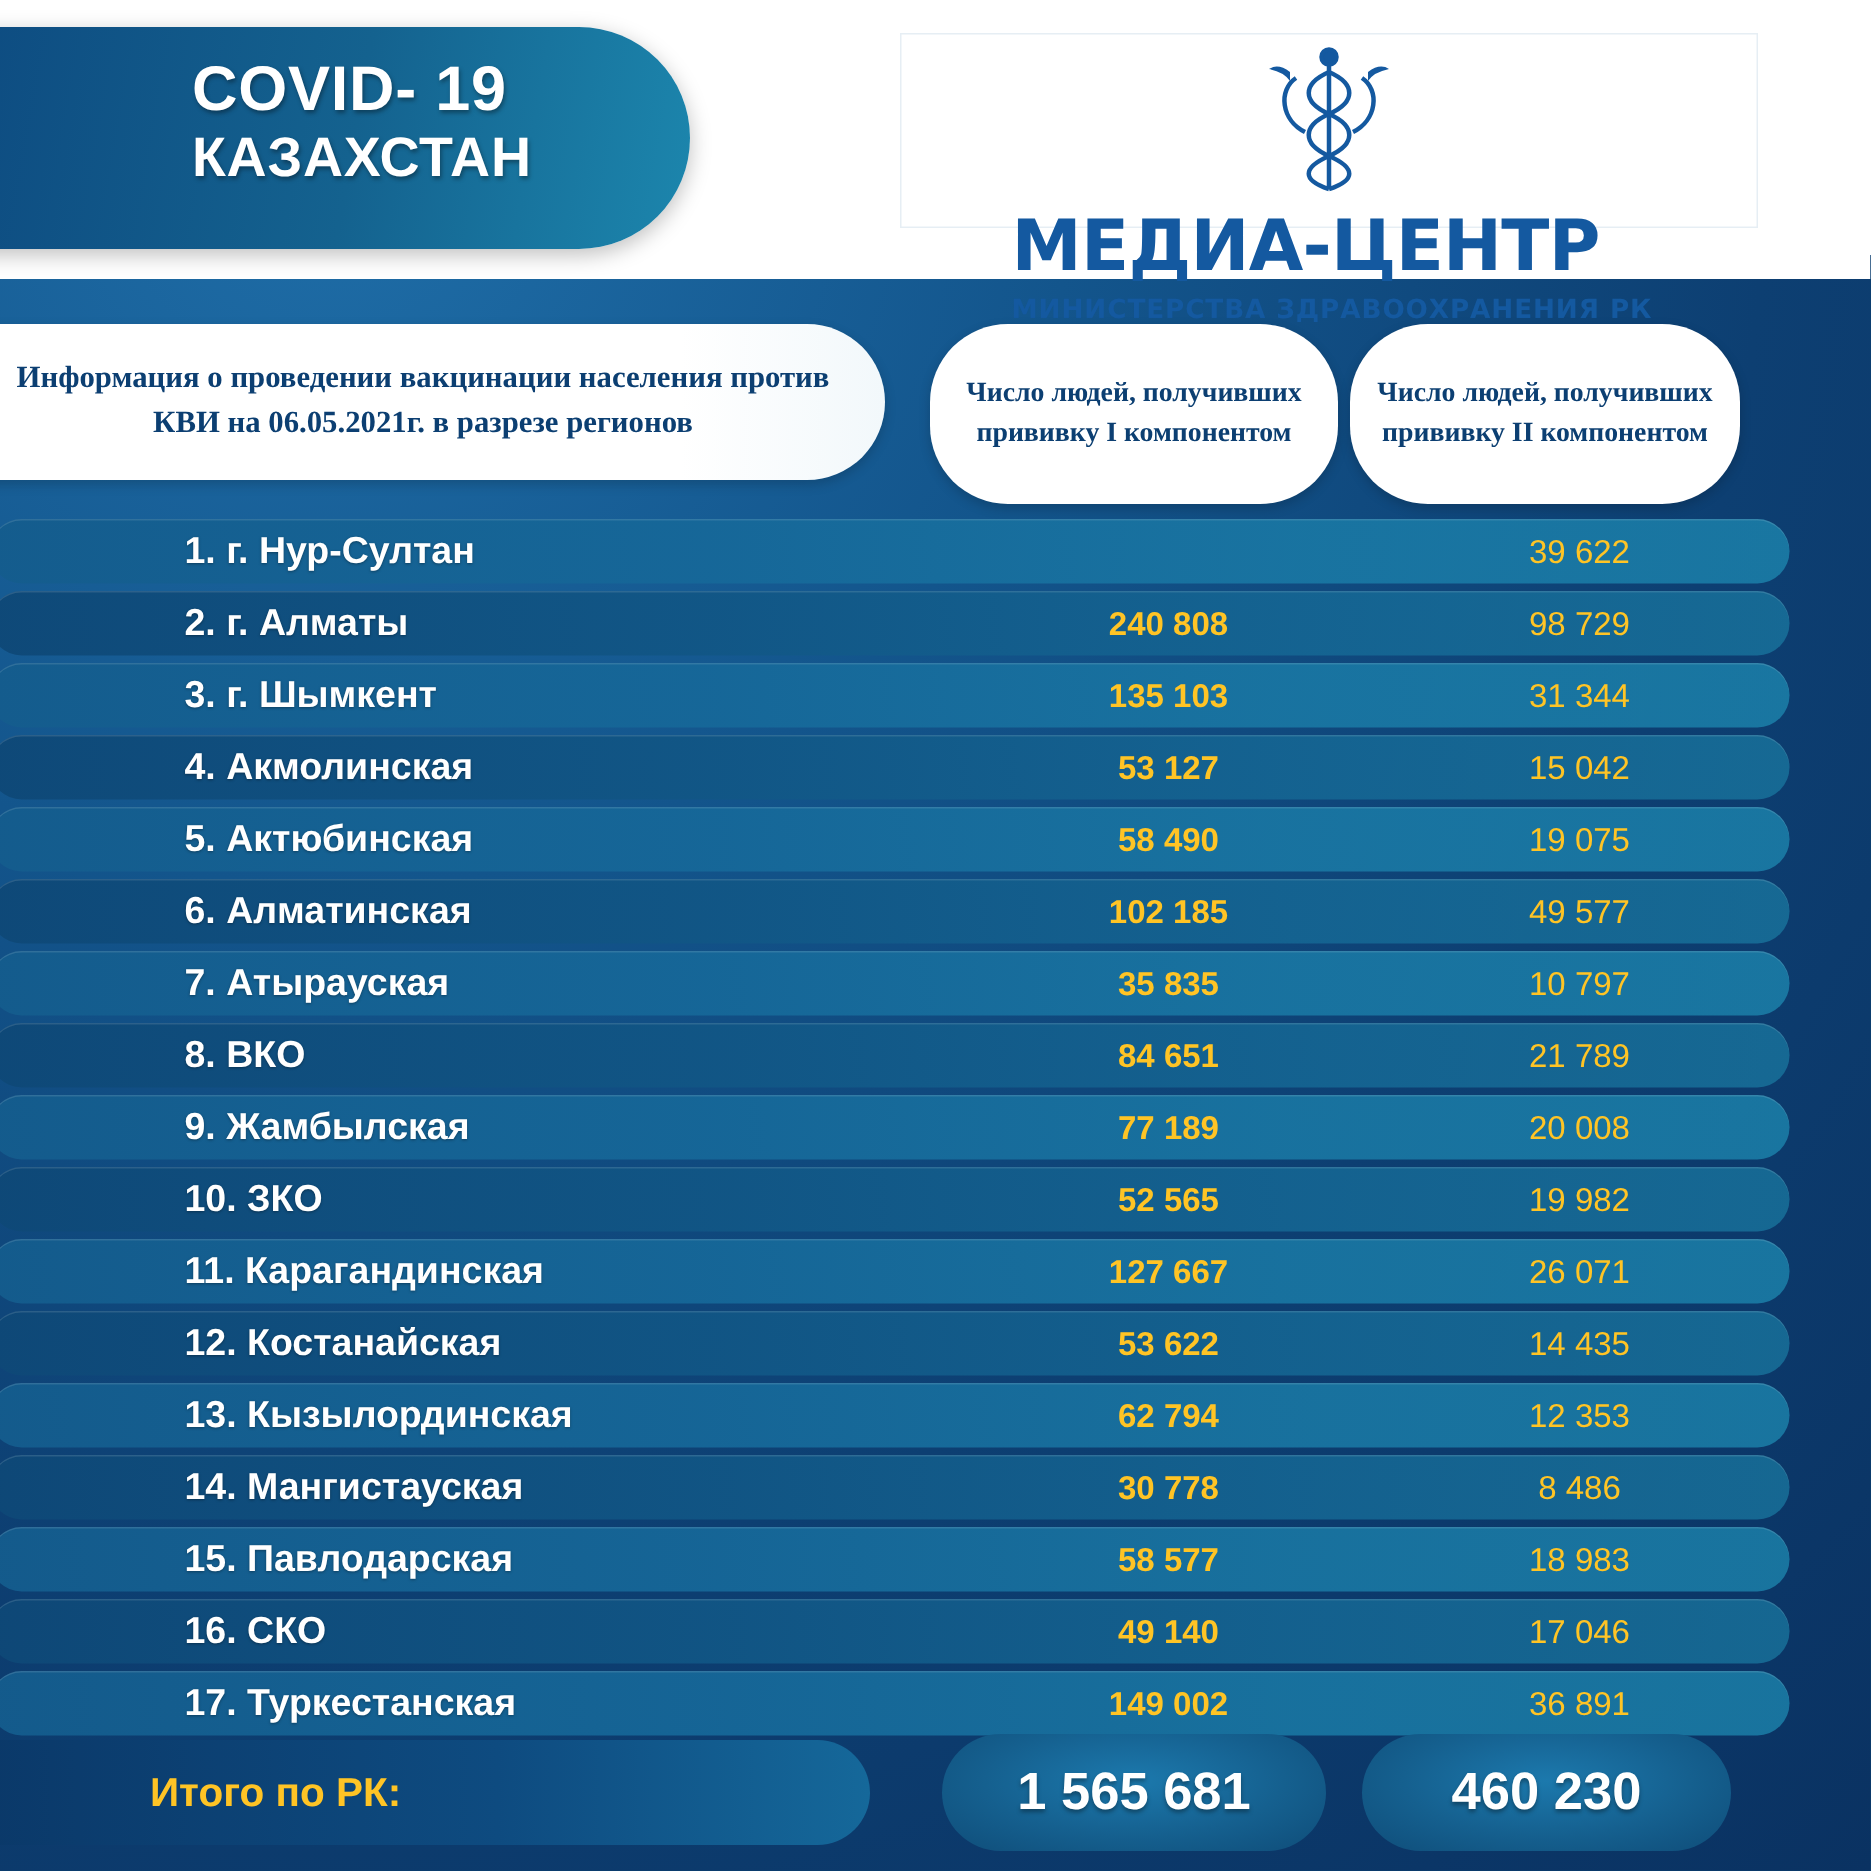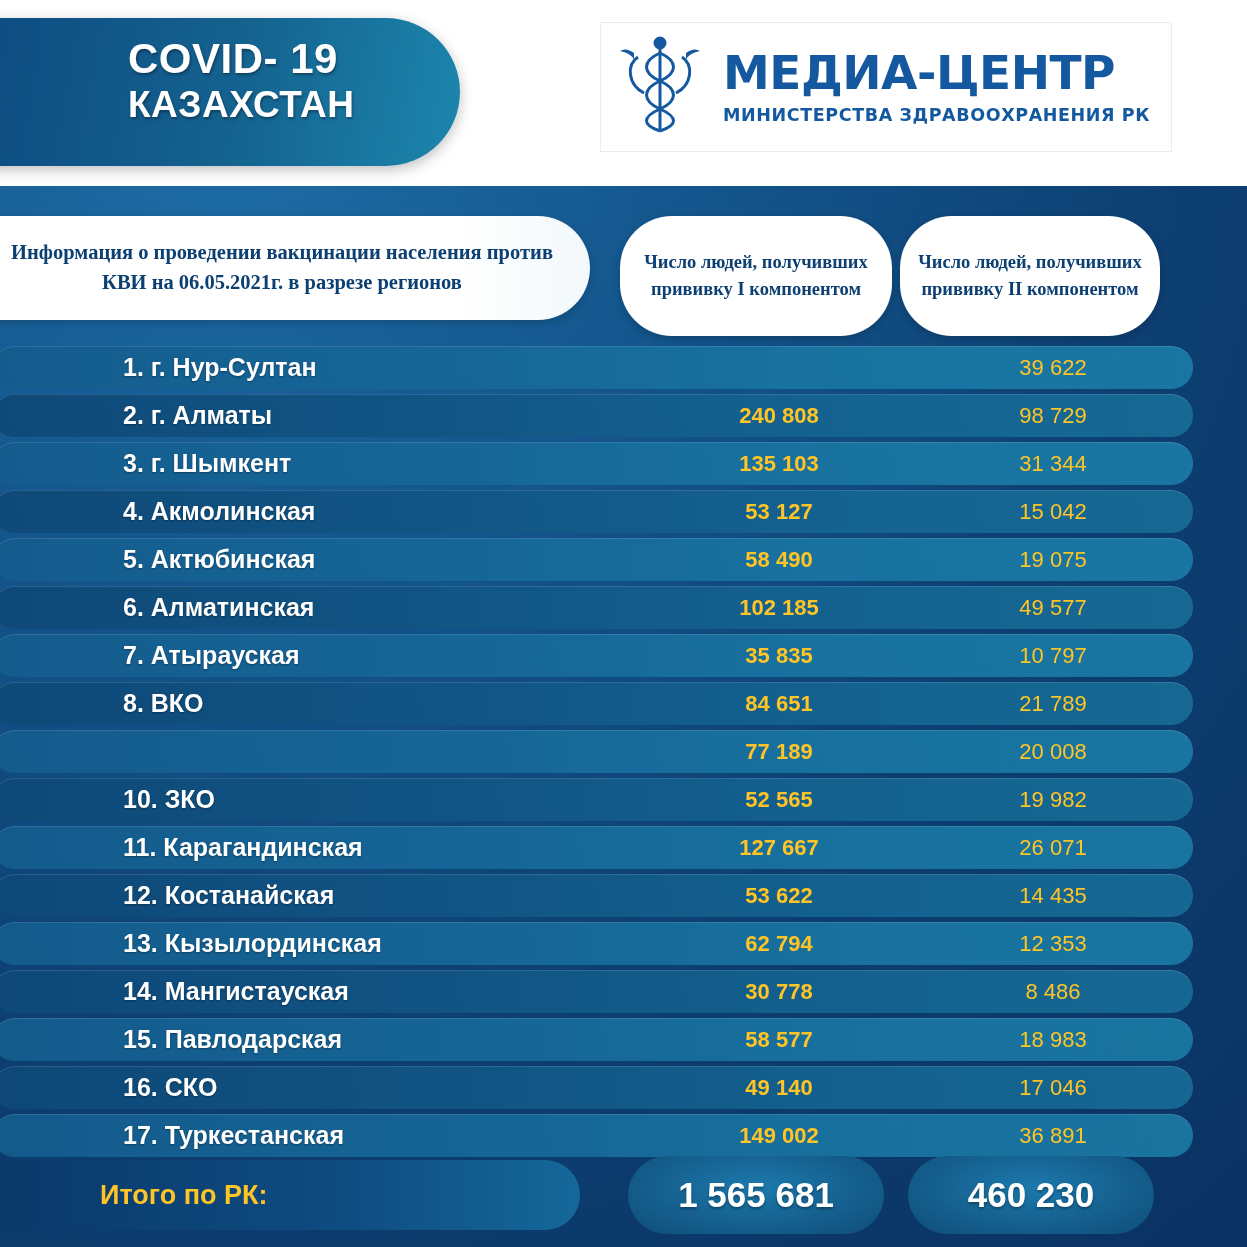--- a/index.html
+++ b/index.html
@@ -58,20 +58,21 @@
   .logo-box {
     position: absolute;
     left: 600px;
     top: 22px;
     width: 570px;
     height: 128px;
     background: #ffffff;
     border: 1px solid #e6eef4;
     display: flex;
     align-items: center;
+    flex-direction: column;
   }
   .logo-emblem {
     width: 118px;
     height: 118px;
     flex: 0 0 118px;
     display: flex;
     align-items: center;
     justify-content: center;
   }
   .logo-words {
@@ -376,20 +377,21 @@
         <div class="row-v2">10 797</div>
       </div>
       <div class="row alt">
         <div class="row-pill"></div>
         <div class="row-name">8. ВКО</div>
         <div class="row-v1">84 651</div>
         <div class="row-v2">21 789</div>
       </div>
       <div class="row">
         <div class="row-pill"></div>
+        <div class="row-name">9. Жамбылская</div>
         <div class="row-v1">77 189</div>
         <div class="row-v2">20 008</div>
       </div>
       <div class="row alt">
         <div class="row-pill"></div>
         <div class="row-name">10. ЗКО</div>
         <div class="row-v1">52 565</div>
         <div class="row-v2">19 982</div>
       </div>
       <div class="row">

